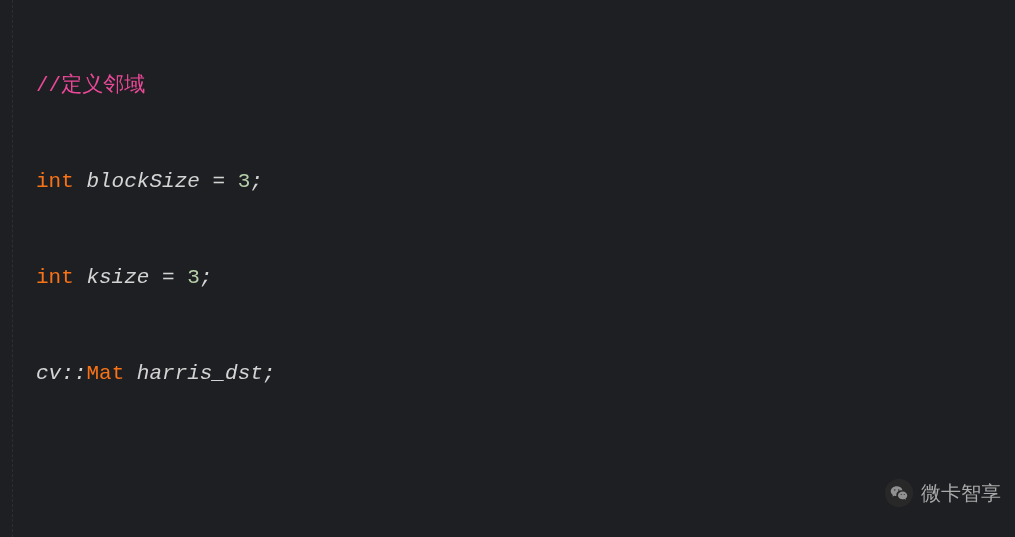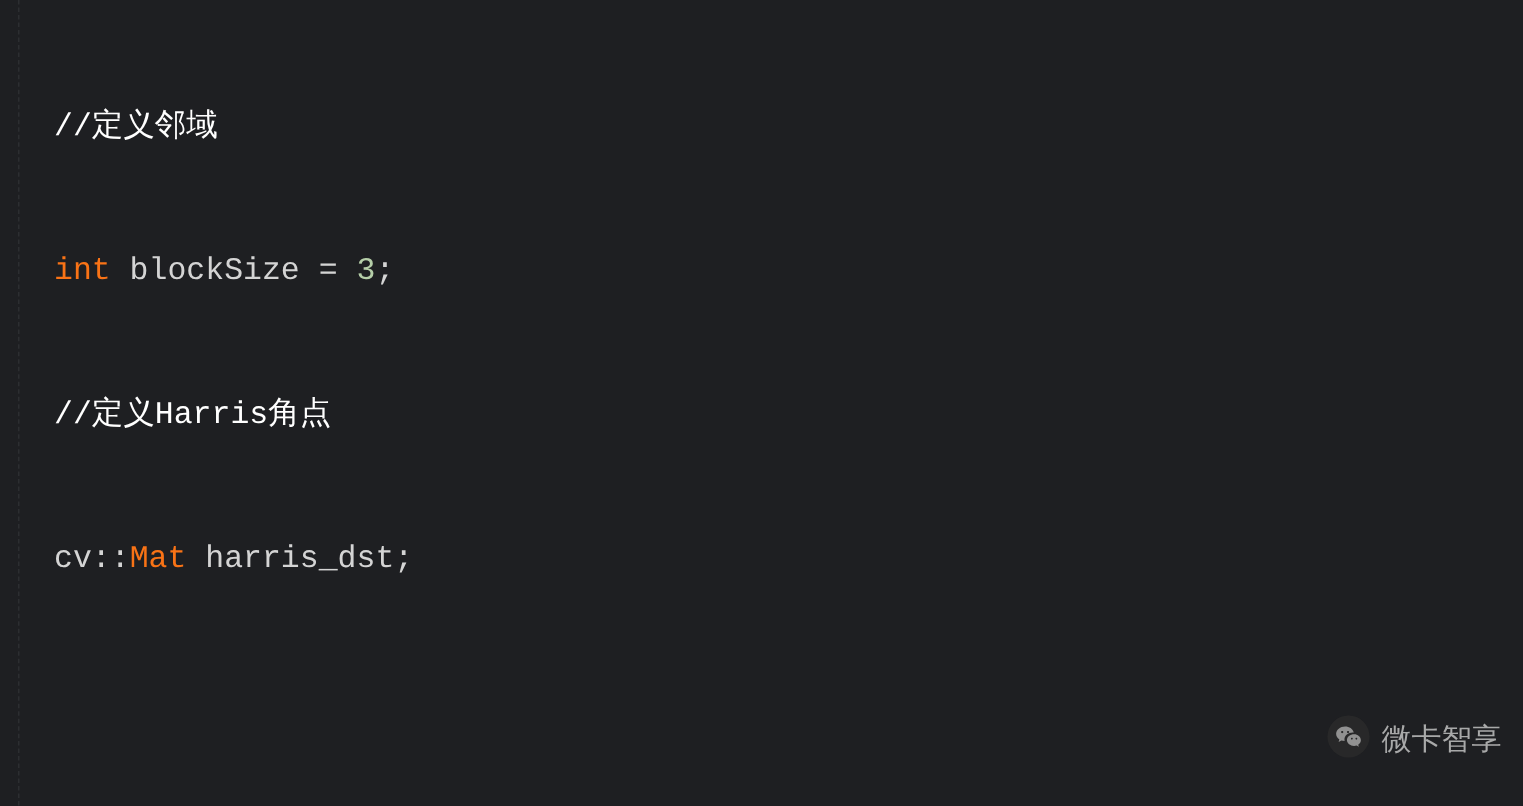--- a/index.html
+++ b/index.html
@@ -31,31 +31,32 @@
     border-left: 1px dashed #3a3d41;
     opacity: 0.5;
   }
   .code {
     position: absolute;
     left: 36px;
     top: 6px;
     white-space: pre;
   }
   .ln { display: block; height: 32px; }
-  .comment  { color: #ffffff; }
+  .comment  { color: #ec4899; }
   .keyword  { color: #f97316; }
   .classname{ color: #f97316; }
   .num      { color: #b5cea8; }
-  .op       { color: #d4d4d4; }
+  .op       { color: #d4d4d4; font-style: italic; }
 
   .watermark {
     position: absolute;
     right: 14px;
     bottom: 28px;
     display: flex;
+    align-items: center;
     gap: 8px;
     color: #b8b8b8;
     font-family: "Microsoft YaHei", sans-serif;
     font-size: 20px;
     opacity: 0.9;
   }
   .wm-icon {
     width: 28px;
     height: 28px;
     border-radius: 50%;
@@ -67,21 +68,21 @@
   .wm-icon svg { width: 18px; height: 18px; fill: #9e9e9e; }
 </style>
 </head>
 <body>
 
 <div class="editor">
   <div class="ruler"></div>
   <div class="code">
     <span class="ln"><span class="comment">//定义邻域</span></span>
     <span class="ln"><span class="keyword">int</span><span class="op"> blockSize = </span><span class="num">3</span><span class="op">;</span></span>
-    <span class="ln"><span class="comment">//定义Harris角点</span></span>
+    <span class="ln"><span class="keyword">int</span><span class="op"> ksize = </span><span class="num">3</span><span class="op">;</span></span>
     <span class="ln"><span class="op">cv::</span><span class="classname">Mat</span><span class="op"> harris_dst;</span></span>
     
     
     
     
     
     
     
     
     

